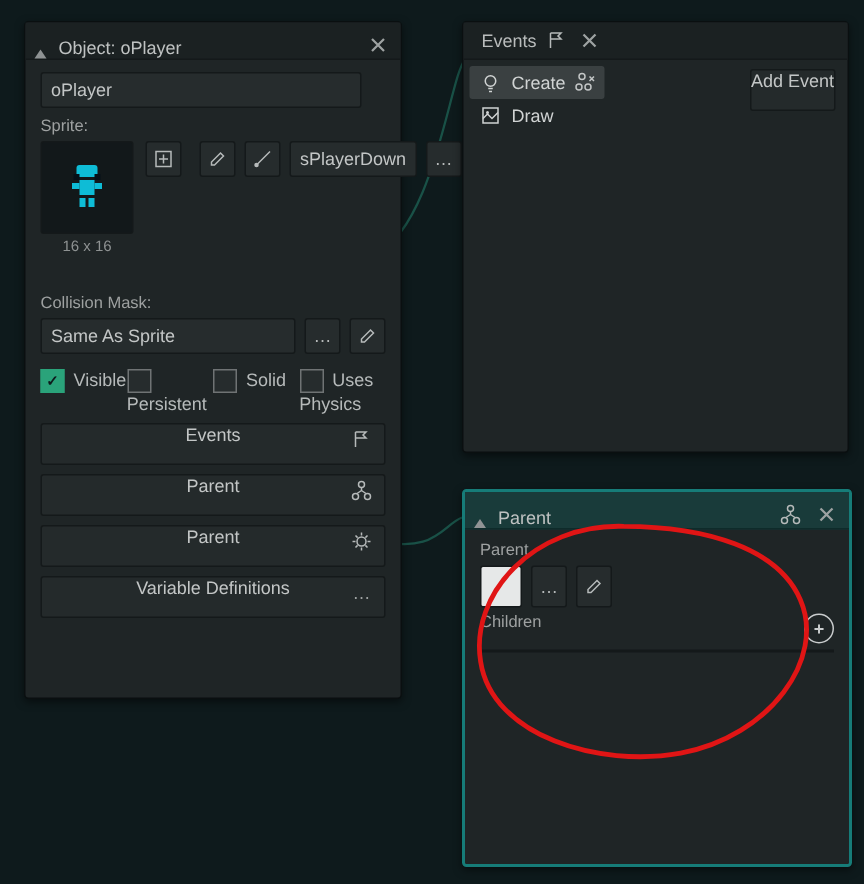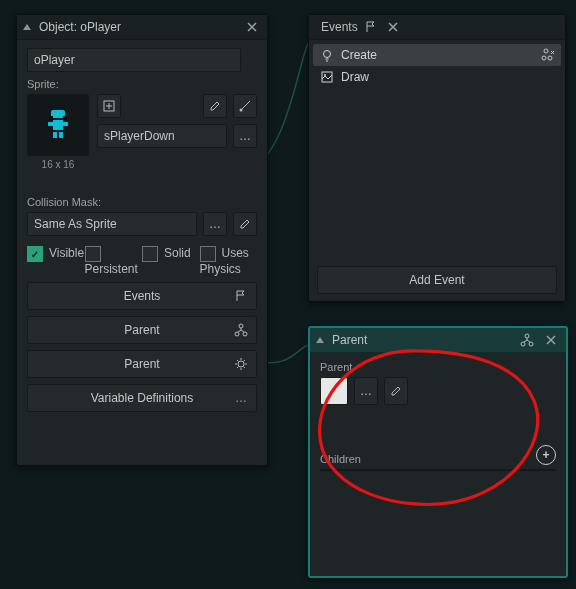--- a/index.html
+++ b/index.html
@@ -1,46 +1,46 @@
 <!DOCTYPE html>
 <html><head>
 <meta charset="utf-8">
 <style>
   html,body{margin:0;padding:0;width:576px;height:589px;background:#0e1a1c;font-family:Arial,Helvetica,sans-serif;font-size:12px;color:#b9bcbc;overflow:hidden;position:relative}
   .panel{position:absolute;background:#1f2526;border:1px solid #0a0f10;border-radius:3px;box-shadow:0 2px 6px rgba(0,0,0,.5)}
-  .titlebar{height:24px;display:flex;align-items:center;padding:0 6px;gap:6px;background:#1b2122;border-bottom:1px solid #14191a}
+  .titlebar{height:24px;display:flex;align-items:flex-end;padding:0 6px;gap:6px;background:#1b2122;border-bottom:1px solid #14191a}
   .titlebar .tri{width:0;height:0;border-left:4px solid transparent;border-right:4px solid transparent;border-bottom:6px solid #8f9394;margin-right:2px}
   .titlebar .ttl{flex:1;font-size:12px;color:#bfc2c2}
   .titlebar .ticon{width:18px;height:18px;display:flex;align-items:center;justify-content:center;color:#9ea2a2}
   .x-btn{width:18px;height:18px;display:flex;align-items:center;justify-content:center;color:#9ea2a2;cursor:pointer}
   .body{padding:8px 10px 10px 10px}
   .lbl{font-size:11px;color:#9ea1a1;margin:6px 0 4px 0}
   .txt{background:#262c2d;border:1px solid #14191a;height:22px;line-height:22px;padding:0 6px;color:#c3c6c6;border-radius:2px}
   .row{display:flex;gap:6px;align-items:center}
   .sq{width:22px;height:22px;background:#262c2d;border:1px solid #14191a;border-radius:2px;display:flex;align-items:center;justify-content:center;color:#b6baba}
   .sprite-box{display:flex;gap:8px;align-items:flex-start;margin-top:2px}
   .thumb{width:60px;height:60px;background:#12181a;border:1px solid #14191a;border-radius:2px;position:relative;display:flex;align-items:center;justify-content:center}
   .thumb-inner{width:26px;height:30px;position:relative}
   .pix{position:absolute;background:#0ebcd6}
   .thumb-sz{text-align:center;font-size:10px;color:#8e9292;margin-top:3px}
-  .sprite-r{flex:1;display:flex;flex-direction:column;gap:6px}
+  .sprite-r{flex:1;display:flex;flex-direction:row;gap:6px}
   .chk{width:14px;height:14px;border:1px solid #6f7374;background:#262c2d;display:inline-flex;align-items:center;justify-content:center;margin-right:6px;vertical-align:middle}
   .chk.on{background:#2aa37a;border-color:#2aa37a}
   .chk.on::after{content:"✓";color:#0e1a1c;font-size:10px;font-weight:bold}
   .checks{display:grid;grid-template-columns:1fr 1fr 1fr 1fr;row-gap:8px;margin:10px 0 6px 0;font-size:12px;color:#b6baba}
-  .btn{height:26px;background:#242a2b;border:1px solid #14191a;color:#c3c6c6;display:flex;align-items:center;justify-content:center;border-radius:2px;position:relative;cursor:pointer}
+  .btn{height:26px;background:#242a2b;border:1px solid #14191a;color:#c3c6c6;display:flex;justify-content:center;border-radius:2px;position:relative;cursor:pointer}
   .btn .side{position:absolute;right:4px;width:22px;height:20px;display:flex;align-items:center;justify-content:center;color:#9ea2a2}
   .btn-row{margin-top:6px}
   .ev-titlebar{height:24px;display:flex;align-items:center;padding:0 6px;gap:6px;background:#1b2122;border-bottom:1px solid #14191a}
   .ev-list{padding:4px}
   .ev-item{height:22px;display:flex;align-items:center;gap:6px;padding:0 6px;border-radius:2px;color:#d0d3d3}
   .ev-item.sel{background:#3a4041}
   .ev-item .ei{width:16px;height:16px;display:flex;align-items:center;justify-content:center;color:#c3c6c6}
   .ev-item .er{margin-left:auto;color:#9ea2a2}
-  .ev-body{display:flex;flex-direction:column;height:calc(100% - 24px)}
+  .ev-body{display:flex;flex-direction:row;height:calc(100% - 24px)}
   .ev-fill{flex:1}
   .ev-add{margin:6px 8px 8px 8px}
   .parent-panel{border:2px solid #167c78;background:#1f2526}
   .parent-body{padding:8px 10px 10px 10px}
   .plus-circ{width:18px;height:18px;border:1.5px solid #c9cccd;border-radius:50%;display:flex;align-items:center;justify-content:center;color:#c9cccd;font-size:12px;font-weight:bold}
   
   svg{display:block}
   .annot{position:absolute;pointer-events:none}
   .wire{position:absolute;pointer-events:none}
 </style>
@@ -247,21 +247,21 @@
     <div class="lbl" style="margin-top:0">Parent</div>
     <div class="row">
       <div class="sq" style="width:26px;height:26px;background:#e6e8e8"></div>
       <div class="sq" style="height:26px">…</div>
       <div class="sq" style="height:26px">
           <svg width="12" height="12" viewBox="0 0 12 12">
             <path d="M2 10 L4 10 L10 4 L8 2 L2 8 Z" fill="none" stroke="#b6baba"></path>
           </svg>
         </div>
     </div>
-    <div style="display:flex;align-items:flex-end;margin-top:40px">
+    <div style="display:flex;align-items:flex-start;margin-top:4px">
       <div class="lbl" style="margin:0;flex:1">Children</div>
       <div class="plus-circ">+</div>
     </div>
     <div style="height:2px;background:#14191a;margin-top:4px"></div>
   </div>
 </div>
 
 <svg class="annot" style="left:300px;top:335px" width="270" height="190">
   <path d="M 120 15 C 60 10, 15 55, 20 100 C 25 150, 95 175, 150 168 C 210 160, 250 110, 235 70 C 222 35, 175 18, 120 15 Z" fill="none" stroke="#e01515" stroke-width="3.2" stroke-linecap="round" transform="rotate(-3 135 95)"></path>
 </svg>

